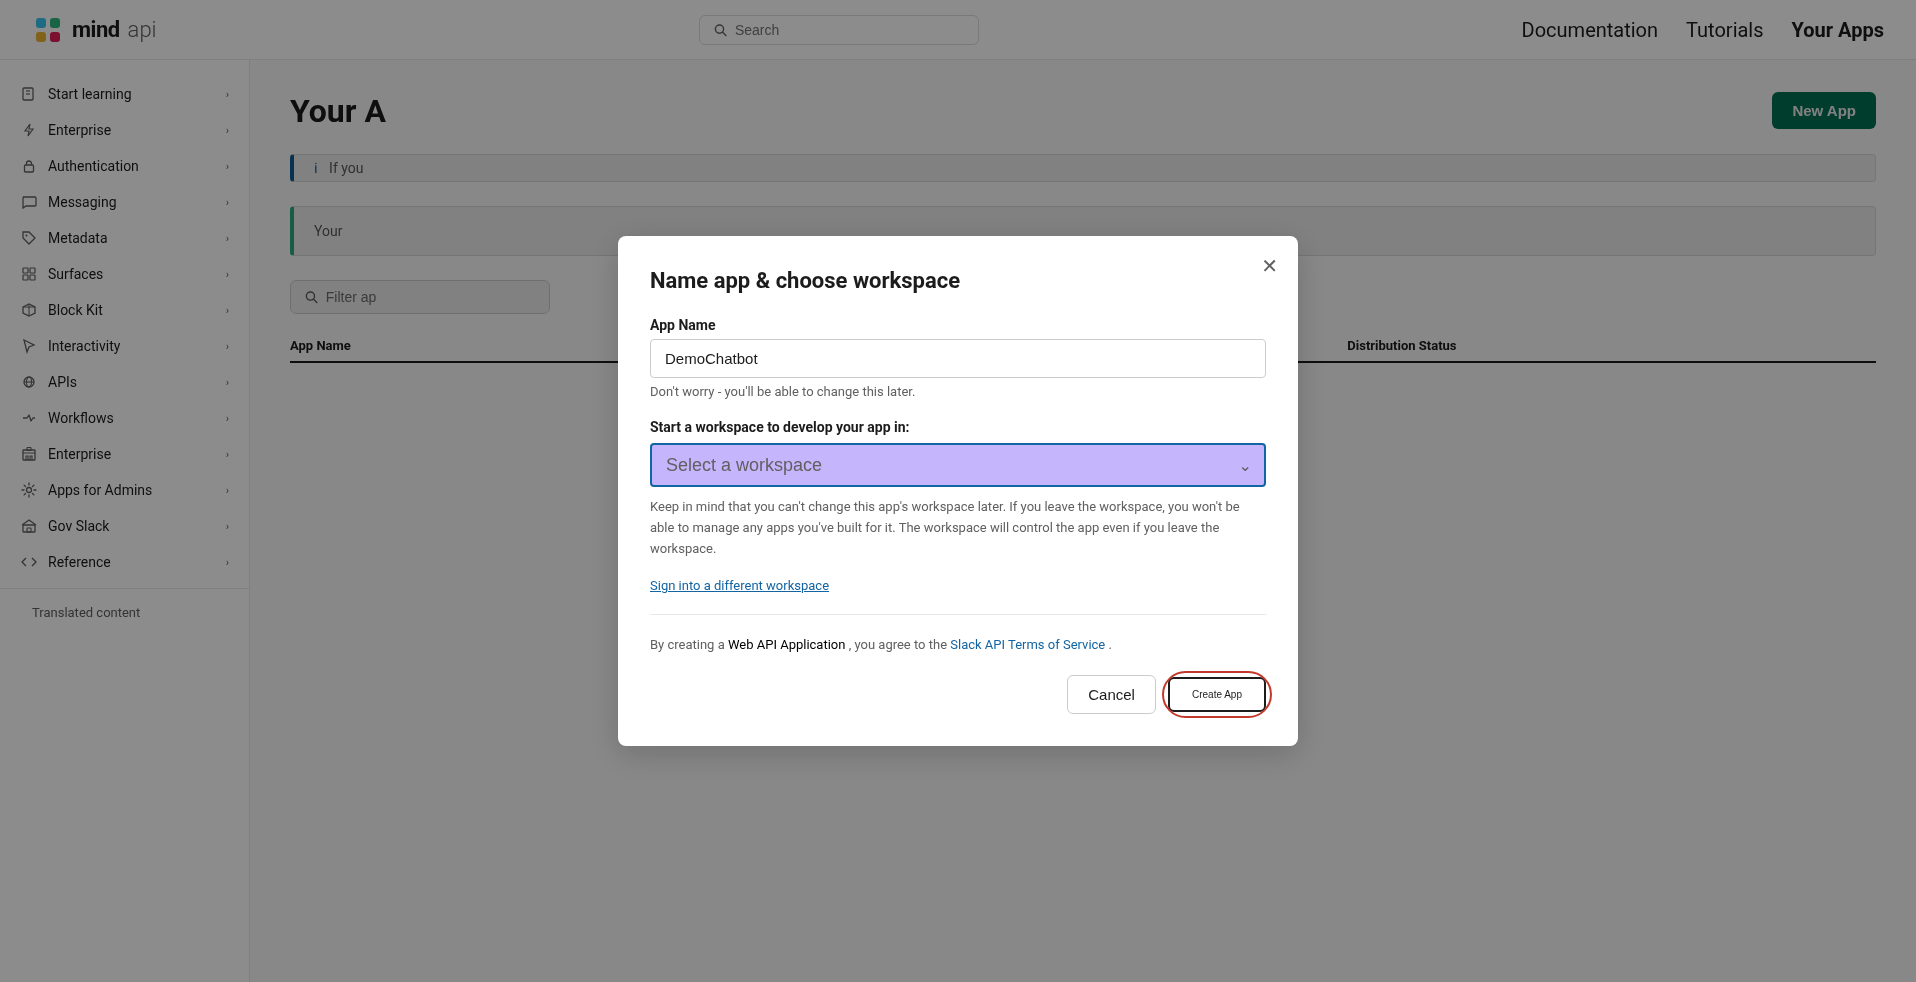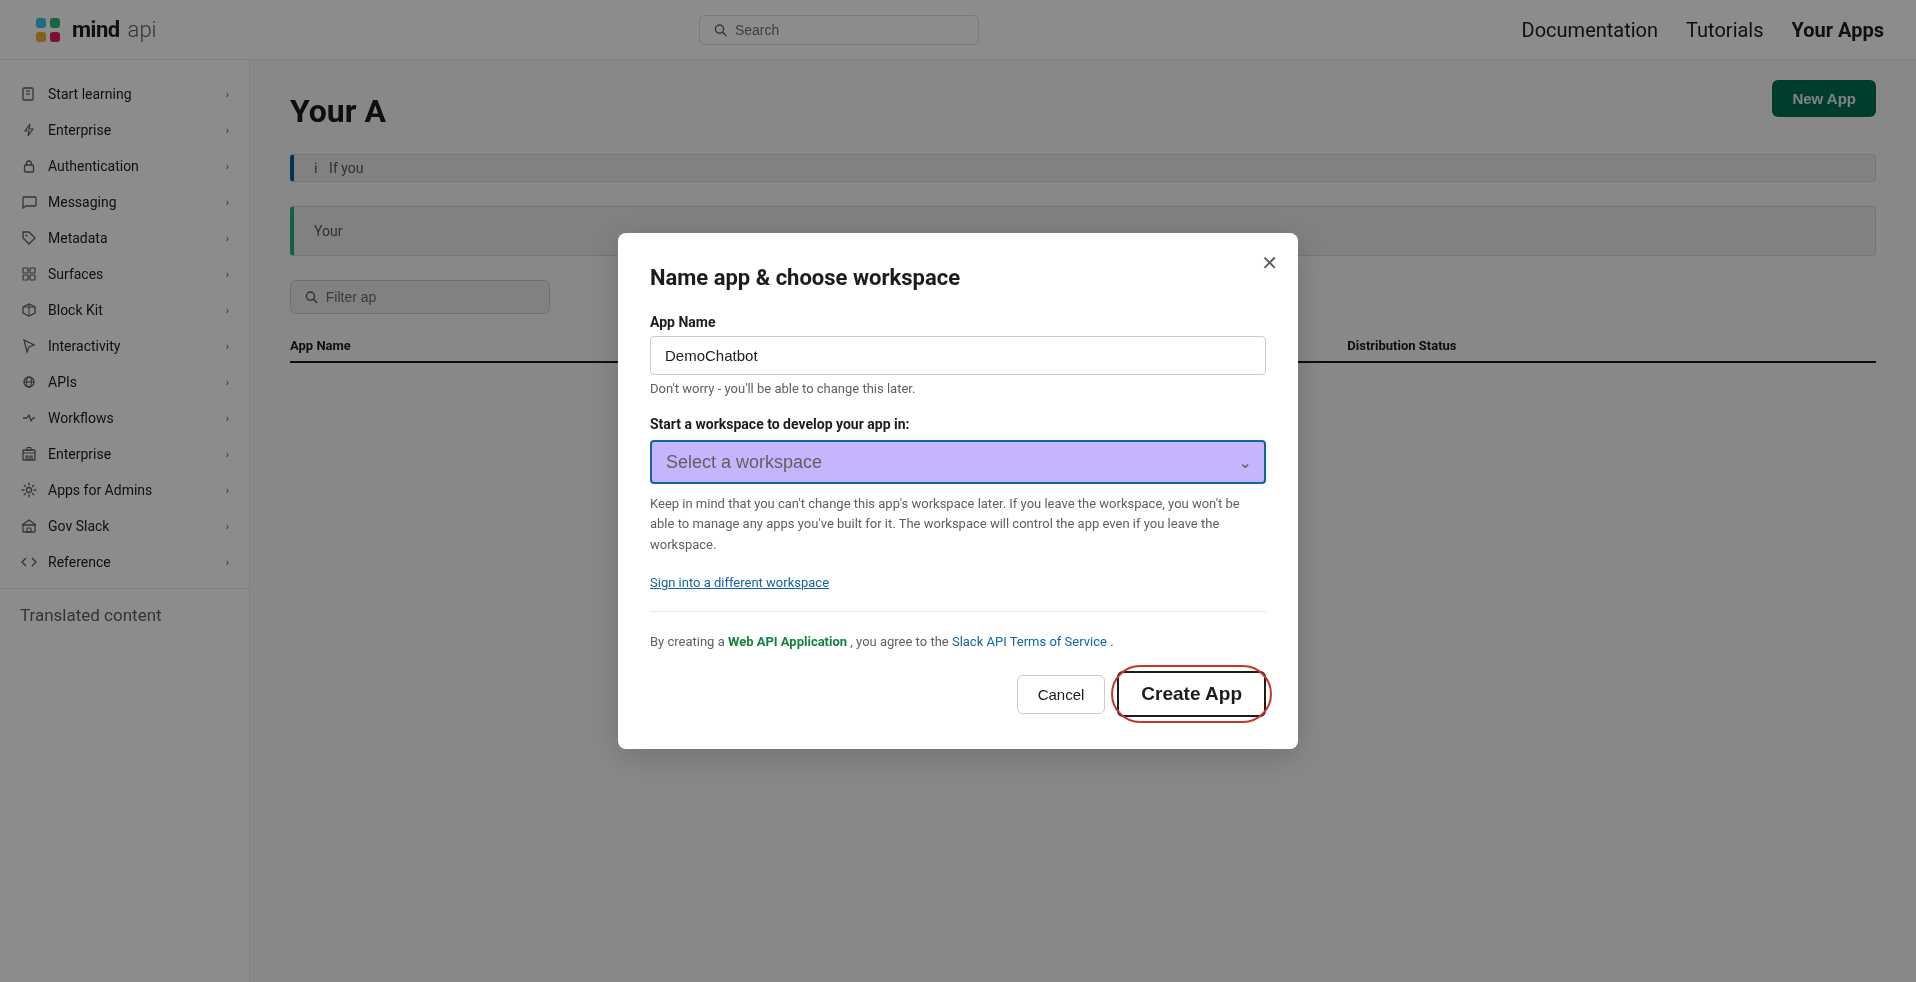--- a/index.html
+++ b/index.html
@@ -34,36 +34,36 @@
       padding: 16px 0;
     }
     .sidebar-item {
       display: flex; align-items: center; justify-content: space-between;
       padding: 9px 20px; cursor: pointer; font-size: 14px; color: #1d1c1d;
       text-decoration: none;
     }
     .sidebar-item .item-left { display: flex; align-items: center; gap: 10px; }
     .sidebar-item .item-icon { width: 18px; height: 18px; display: flex; align-items: center; justify-content: center; }
     .sidebar-item .chevron { color: #616061; font-size: 11px; }
-    .sidebar-bottom { padding: 16px 20px; font-size: 17px; color: #616061; border-top: 1px solid #e8e8e8; margin-top: 8px; }
+    .sidebar-bottom { padding: 16px 32px; font-size: 13px; color: #616061; border-top: 1px solid #e8e8e8; margin-top: 8px; }
 
     
     .main { flex: 1; overflow-y: auto; padding: 32px 40px; position: relative; }
     .main-title { font-size: 32px; font-weight: 700; margin-bottom: 24px; color: #1d1c1d; }
 
     .info-box {
       border-left: 4px solid #1264a3; background: #fff;
       border-radius: 4px; padding: 2px 20px; margin-bottom: 24px;
       font-size: 14px; line-height: 1.6; color: #616061;
       border: 1px solid #e8e8e8; border-left: 4px solid #1264a3;
     }
     .info-box .info-icon { color: #1264a3; margin-right: 8px; }
 
     .create-btn {
-      position: absolute; top: 20px; right: 40px;
+      position: absolute; top: 32px; right: 40px;
       background: #007a5a; color: #fff; border: none;
       padding: 10px 20px; border-radius: 6px; font-size: 15px;
       font-weight: 700; cursor: pointer;
     }
 
     .agree-box {
       border: 1px solid #e8e8e8; border-left: 4px solid #2eb886;
       background: #fff; border-radius: 4px; padding: 16px 20px;
       margin-bottom: 24px; font-size: 14px; color: #616061;
     }
@@ -138,35 +138,35 @@
 
     .sign-in-link {
       font-size: 13px; color: #1264a3; text-decoration: underline; cursor: pointer;
     }
 
     .modal-divider { border: none; border-top: 1px solid #e8e8e8; margin: 20px 0; }
 
     .modal-footer-text {
       font-size: 13px; color: #616061; margin-bottom: 20px; line-height: 1.5;
     }
-    .modal-footer-text strong { font-weight: 700; color: #15803d; }
+    .modal-footer-text strong { font-weight: 400; color: #000000; }
     .modal-footer-text a { color: #1264a3; text-decoration: none; }
 
     .modal-actions { display: flex; justify-content: flex-end; gap: 12px; align-items: center; }
 
     .cancel-btn {
       background: #fff; border: 1px solid #ccc; color: #1d1c1d;
       padding: 10px 20px; border-radius: 6px; font-size: 15px;
       cursor: pointer; font-weight: 400;
     }
 
     .create-app-btn {
       background: #fff; border: 2px solid #1d1c1d; color: #1d1c1d;
-      padding: 10px 22px; border-radius: 6px; font-size: 19px;
-      cursor: pointer; font-weight: 700; position: relative;
+      padding: 10px 22px; border-radius: 6px; font-size: 10px;
+      cursor: pointer; font-weight: 400; position: relative;
     }
 
     .create-app-btn-wrapper {
       position: relative; display: inline-block;
     }
     .create-app-btn-wrapper::after {
       content: '';
       position: absolute;
       inset: -6px;
       border: 2.5px solid #c0392b;

